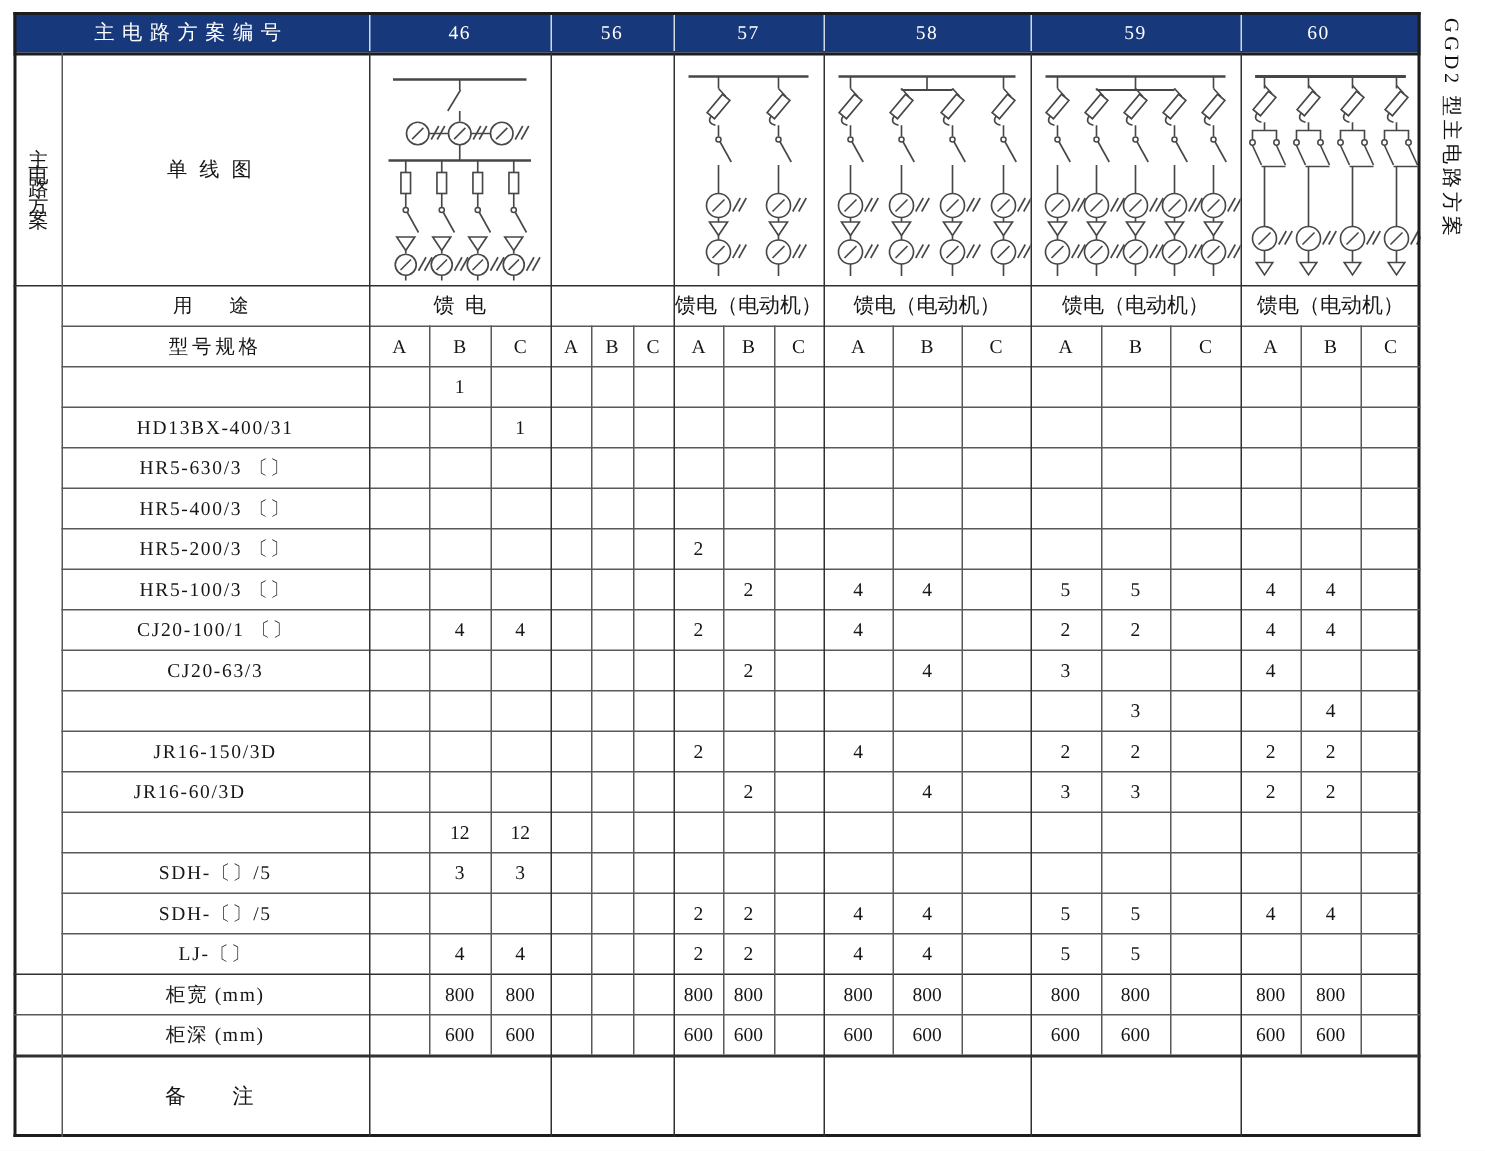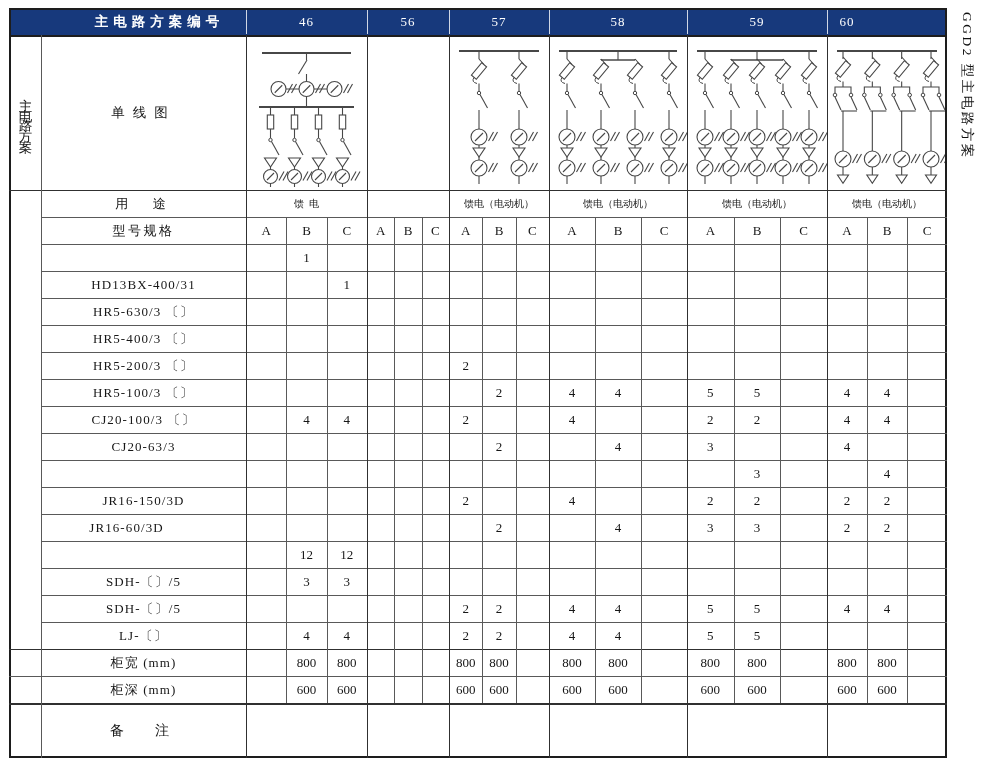--- a/index.html
+++ b/index.html
@@ -3,46 +3,46 @@
 <meta charset="utf-8">
 <style>
 html,body{margin:0;padding:0;background:#f5f5f2;}
 .page{position:relative;width:990px;height:767px;background:#ffffff;overflow:hidden;
       font-family:"Liberation Serif","DejaVu Serif",serif;}
 #table{position:absolute;left:9px;top:8px;width:938px;height:750px;}
 .cell{position:absolute;display:flex;align-items:center;justify-content:center;
       font-size:13px;color:#161616;white-space:pre;}
 .ln{position:absolute;}
 .hdr-strip{position:absolute;}
-.hlabel{color:#fff;font-weight:bold;letter-spacing:5px;font-size:13.5px;padding-left:32px;}
+.hlabel{color:#fff;font-weight:normal;letter-spacing:5px;font-size:13.5px;}
 .hnum{color:#fff;font-size:13px;letter-spacing:1px;}
 .vert{writing-mode:vertical-lr;text-orientation:upright;letter-spacing:10px;font-size:13.5px;}
 .dlabel{letter-spacing:8px;font-size:13.5px;}
 .ulabel{letter-spacing:6px;}
 .slabel{letter-spacing:2.5px;}
 .rowlabel{letter-spacing:1.1px;}
-.usage{font-size:10px;}
+.usage{font-size:14px;}
 .remark{letter-spacing:8px;font-size:14px;}
 #side-title{position:absolute;left:976px;top:12px;transform:rotate(90deg);
   transform-origin:0 0;font-size:13.5px;letter-spacing:2.5px;color:#101010;white-space:nowrap;}
 svg.diagram{position:absolute;}
 </style>
 </head>
 <body>
 
 <div class="page">
   <div id="table">
       <div class="hdr-strip" style="left: 0px; top: 0px; width: 938px; height: 27px; background: rgb(23, 57, 124); position: absolute;"></div>
       <div class="cell hlabel" style="left: 0px; top: 0px; width: 237px; height: 27px;">主电路方案编号</div>
       <div class="cell hnum" style="left: 237px; top: 0px; width: 121px; height: 27px;">46</div>
       <div class="cell hnum" style="left: 358px; top: 0px; width: 82px; height: 27px;">56</div>
       <div class="cell hnum" style="left: 440px; top: 0px; width: 100px; height: 27px;">57</div>
       <div class="cell hnum" style="left: 540px; top: 0px; width: 138px; height: 27px;">58</div>
       <div class="cell hnum" style="left: 678px; top: 0px; width: 140px; height: 27px;">59</div>
-      <div class="cell hnum" style="left: 778px; top: 0px; width: 120px; height: 27px; text-align: right;">60</div>
+      <div class="cell hnum" style="left: 810px; top: 0px; width: 120px; height: 27px; text-align: right;">60</div>
       <div class="ln" style="left: 237px; top: 1px; width: 1px; height: 25px; background: rgba(255, 255, 255, 0.8);"></div>
       <div class="ln" style="left: 358px; top: 1px; width: 1px; height: 25px; background: rgba(255, 255, 255, 0.8);"></div>
       <div class="ln" style="left: 440px; top: 1px; width: 1px; height: 25px; background: rgba(255, 255, 255, 0.8);"></div>
       <div class="ln" style="left: 540px; top: 1px; width: 1px; height: 25px; background: rgba(255, 255, 255, 0.8);"></div>
       <div class="ln" style="left: 678px; top: 1px; width: 1px; height: 25px; background: rgba(255, 255, 255, 0.8);"></div>
       <div class="ln" style="left: 818px; top: 1px; width: 1px; height: 25px; background: rgba(255, 255, 255, 0.8);"></div>
       <svg class="diagram" viewBox="0 0 121 151" width="121" height="151" style="left: 237px; top: 29px;">
         <line x1="16" y1="16" x2="105" y2="16" stroke="#474747" stroke-width="1.8"></line>
         <line x1="60.5" y1="16" x2="60.5" y2="23" stroke="#474747" stroke-width="1.1"></line>
         <line x1="61" y1="23" x2="52.5" y2="37" stroke="#474747" stroke-width="1.1"></line>
@@ -458,21 +458,21 @@
       <div class="cell rowlabel" style="left: 32px; top: 344px; width: 205px; height: 27px;">HR5-200/3 〔〕</div>
       <div class="cell " style="left: 440px; top: 344px; width: 33.3333px; height: 27px;">2</div>
       <div class="cell rowlabel" style="left: 32px; top: 371px; width: 205px; height: 27px;">HR5-100/3 〔〕</div>
       <div class="cell " style="left: 473.333px; top: 371px; width: 33.3333px; height: 27px;">2</div>
       <div class="cell " style="left: 540px; top: 371px; width: 46px; height: 27px;">4</div>
       <div class="cell " style="left: 586px; top: 371px; width: 46px; height: 27px;">4</div>
       <div class="cell " style="left: 678px; top: 371px; width: 46.6667px; height: 27px;">5</div>
       <div class="cell " style="left: 724.667px; top: 371px; width: 46.6667px; height: 27px;">5</div>
       <div class="cell " style="left: 818px; top: 371px; width: 40px; height: 27px;">4</div>
       <div class="cell " style="left: 858px; top: 371px; width: 40px; height: 27px;">4</div>
-      <div class="cell rowlabel" style="left: 32px; top: 398px; width: 205px; height: 27px;">CJ20-100/3 〔〕</div>
+      <div class="cell rowlabel" style="left: 32px; top: 398px; width: 205px; height: 27px;">CJ20-100/1 〔〕</div>
       <div class="cell " style="left: 277.333px; top: 398px; width: 40.3333px; height: 27px;">4</div>
       <div class="cell " style="left: 317.667px; top: 398px; width: 40.3333px; height: 27px;">4</div>
       <div class="cell " style="left: 440px; top: 398px; width: 33.3333px; height: 27px;">2</div>
       <div class="cell " style="left: 540px; top: 398px; width: 46px; height: 27px;">4</div>
       <div class="cell " style="left: 678px; top: 398px; width: 46.6667px; height: 27px;">2</div>
       <div class="cell " style="left: 724.667px; top: 398px; width: 46.6667px; height: 27px;">2</div>
       <div class="cell " style="left: 818px; top: 398px; width: 40px; height: 27px;">4</div>
       <div class="cell " style="left: 858px; top: 398px; width: 40px; height: 27px;">4</div>
       <div class="cell rowlabel" style="left: 32px; top: 425px; width: 205px; height: 27px;">CJ20-63/3</div>
       <div class="cell " style="left: 473.333px; top: 425px; width: 33.3333px; height: 27px;">2</div>

